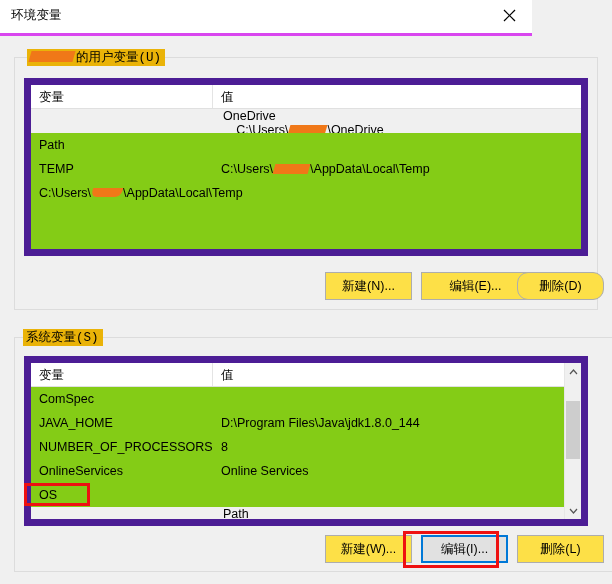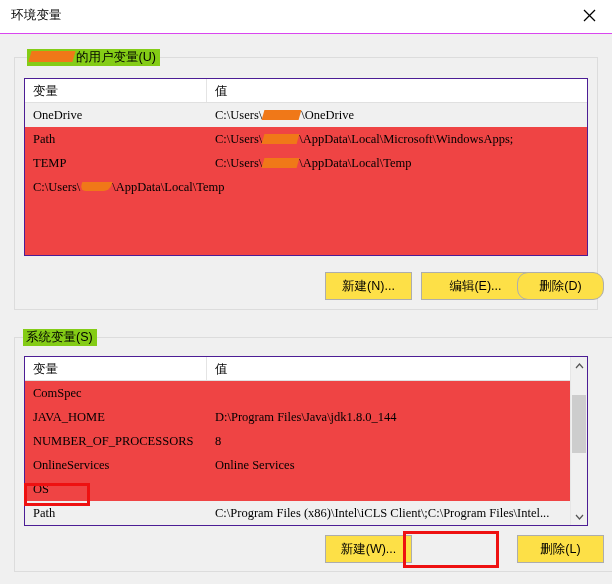--- a/index.html
+++ b/index.html
@@ -14,23 +14,23 @@
     font-size: 12px;
     color: #000;
     overflow: hidden;
     position: relative;
   }
 
   
   .titlebar {
     position: absolute;
     left: 0; top: 0;
-    width: 612px; height: 33px;
+    width: 532px; height: 33px;
     background: #ffffff;
-    border-bottom: 1px solid #d946ef;
+    border-bottom: 3px solid #d946ef;
   }
   .titlebar-text {
     position: absolute;
     left: 11px; top: 7px;
     font-size: 12.5px;
     color: #000;
     letter-spacing: 0.2px;
   }
   .close-btn {
     position: absolute;
@@ -52,25 +52,26 @@
   .group-user {
     left: 14px; top: 57px;
     width: 584px; height: 253px;
   }
   .group-system {
     left: 14px; top: 337px;
     width: 612px; height: 235px;
   }
   .group-legend {
     position: absolute;
-    background: #84cc16;
+    background: #eab308;
     padding: 0 4px 0 3px;
     font-size: 12.5px;
     color: #000;
     white-space: nowrap;
+    font-family: Liberation Mono, monospace;
   }
   .legend-user { left: 12px; top: -9px; }
   .legend-system { left: 8px; top: -9px; }
 
   
   .redact {
     display: inline-block;
     background: #f07818;
     vertical-align: middle;
     position: relative;
@@ -86,25 +87,24 @@
     transform: skewX(-16deg);
     margin: 0 1px;
   }
   .redact-cell.r2 { width: 35px; }
   .redact-cell.r3 { width: 35px; }
   .redact-cell.r4 { width: 30px; height: 9px; border-radius: 0 0 6px 6px; }
 
   
   .listview {
     position: absolute;
-    background: #ef4444;
-    border: 1px solid #4c1d95;
+    background: #84cc16;
+    border: 7px solid #4c1d95;
     box-sizing: border-box;
     overflow: hidden;
-    font-family: Liberation Serif, serif;
   }
   .list-user {
     left: 9px; top: 20px;
     width: 564px; height: 178px;
   }
   .list-system {
     left: 9px; top: 18px;
     width: 564px; height: 170px;
   }
   .lv-header {
@@ -123,21 +123,21 @@
   .lv-header .col-name { width: 182px; border-right: 1px solid #e4e4e4; }
   .lv-header .col-value { flex: 1; }
   .lv-rows { position: relative; }
   .lv-row {
     display: flex;
     height: 24px;
     align-items: center;
     box-sizing: border-box;
     white-space: nowrap;
   }
-  .lv-row.selected { background: #f0f0f0; }
+  .lv-row.selected { background: #f0f0f0; flex-direction: column; }
   .lv-row .cell-name {
     width: 182px;
     padding-left: 8px;
     box-sizing: border-box;
     font-size: 12.5px;
     overflow: hidden;
   }
   .lv-row .cell-value {
     flex: 1;
     padding-left: 8px;
@@ -246,21 +246,20 @@
     </div>
     <div class="lv-rows">
 
       <div class="lv-row selected">
         <div class="cell-name">OneDrive</div>
         <div class="cell-value"><span>C:\Users\</span><span class="redact redact-cell"></span><span>\OneDrive</span></div>
       </div>
 
       <div class="lv-row">
         <div class="cell-name">Path</div>
-        <div class="cell-value"><span>C:\Users\</span><span class="redact redact-cell r2"></span><span>\AppData\Local\Microsoft\WindowsApps;</span></div>
       </div>
 
       <div class="lv-row">
         <div class="cell-name">TEMP</div>
         <div class="cell-value"><span>C:\Users\</span><span class="redact redact-cell r3"></span><span>\AppData\Local\Temp</span></div>
       </div>
 
       <div class="lv-row">
         <div class="cell-value"><span>C:\Users\</span><span class="redact redact-cell r4"></span><span>\AppData\Local\Temp</span></div>
       </div>
@@ -328,17 +327,18 @@
       <div class="sb-thumb"></div>
       <div class="sb-arrow sb-down">
         <svg width="9" height="6" viewBox="0 0 9 6">
           <polyline points="1,1 4.5,5 8,1" fill="none" stroke="#555" stroke-width="1.2"></polyline>
         </svg>
       </div>
     </div>
   </div>
 
   <button class="btn btn-sys-new">新建(W)...</button>
+  <button class="btn btn-sys-edit focused">编辑(I)...</button>
   <button class="btn btn-sys-del">删除(L)</button>
 </div>
 
 <div class="annotation anno-path-row"></div>
 <div class="annotation anno-edit-btn"></div>
 
 </body></html>

